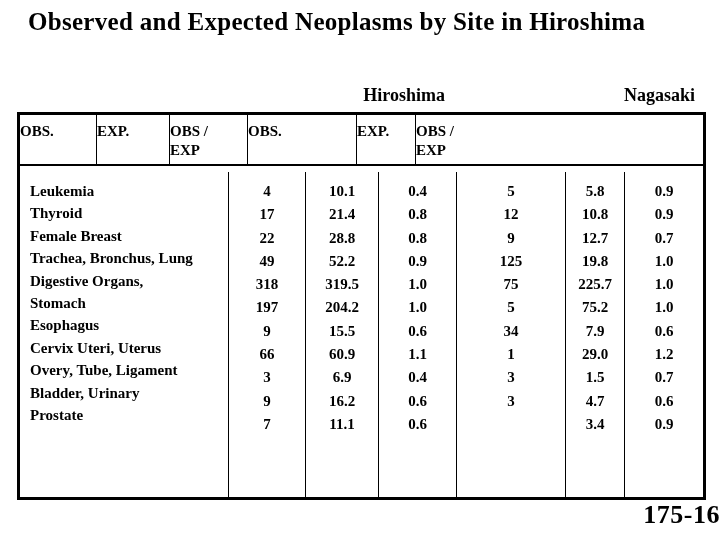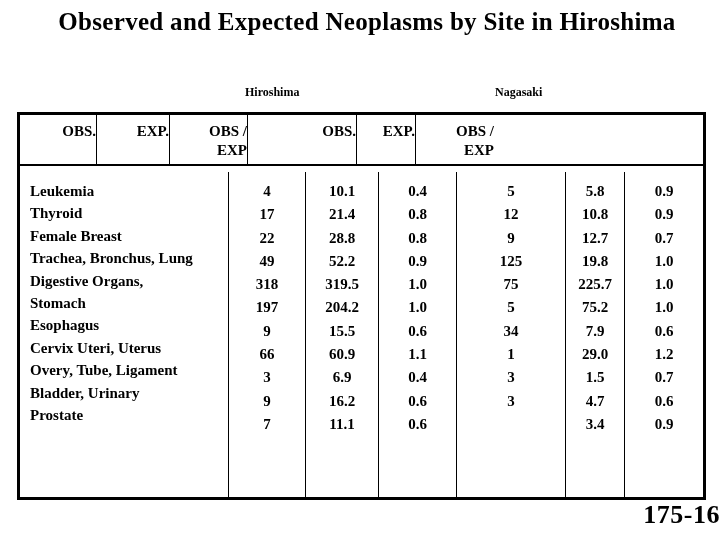--- a/index.html
+++ b/index.html
@@ -18,30 +18,29 @@
   
   .title-block {
     position: absolute;
     left: 28px;
     top: 6px;
     width: 678px;
     font-size: 25px;
     line-height: 31px;
     letter-spacing: 0.3px;
     white-space: nowrap;
-    text-align: center;
   }
 
   
   .region-label {
     position: absolute;
     top: 85px;
     width: 200px;
-    text-align: left;
-    font-size: 12px;
+    text-align: right;
+    font-size: 18px;
   }
   .region-hiroshima { left: 245px; }
   .region-nagasaki  { left: 495px; }
 
   
   .data-table {
     position: absolute;
     left: 17px;
     top: 112px;
     width: 689px;
@@ -65,21 +64,21 @@
   .c1 { width: 77px; }
   .c2 { width: 73px; }
   .c3 { width: 78px; }
   .c4 { width: 109px; }
   .c5 { width: 59px; }
   .c6 { width: 78px; }
 
   .hcell {
     font-size: 15px;
     padding-top: 7px;
-    text-align: right;
+    text-align: left;
     border-right: 1px solid #000000;
     white-space: pre-line;
     line-height: 19px;
   }
   .hcell:last-child { border-right: none; }
   .hcell.sites-h { text-align: left; padding-left: 10px; }
 
   .bcol {
     border-right: 1px solid #000000;
     padding-top: 9px;

